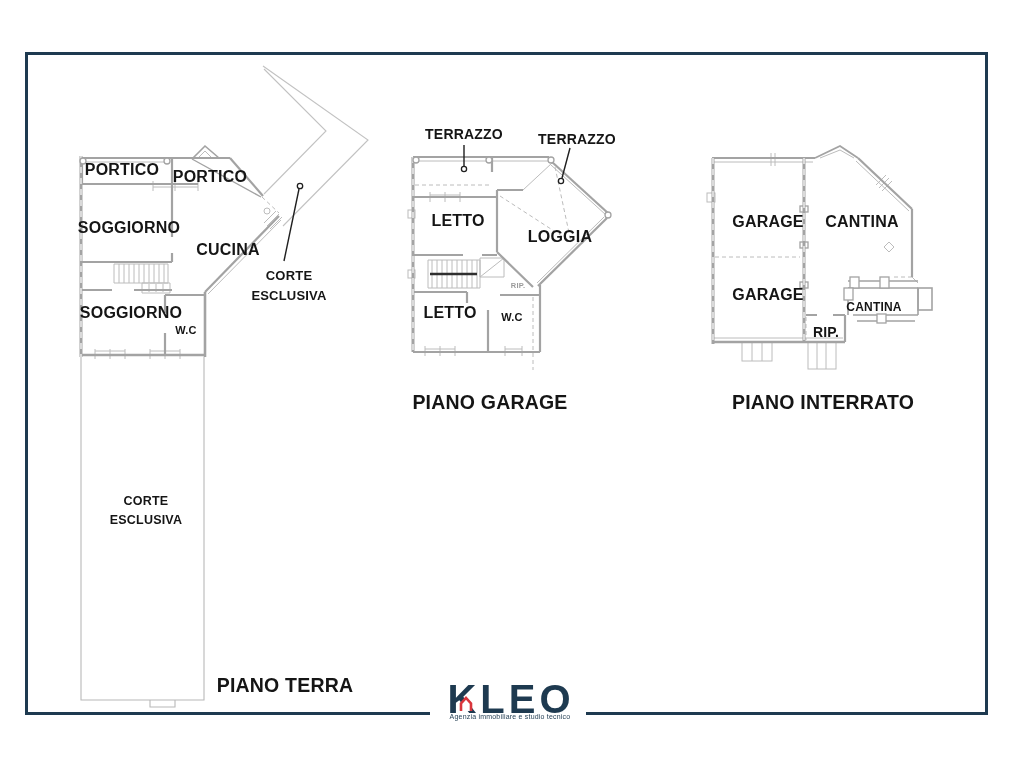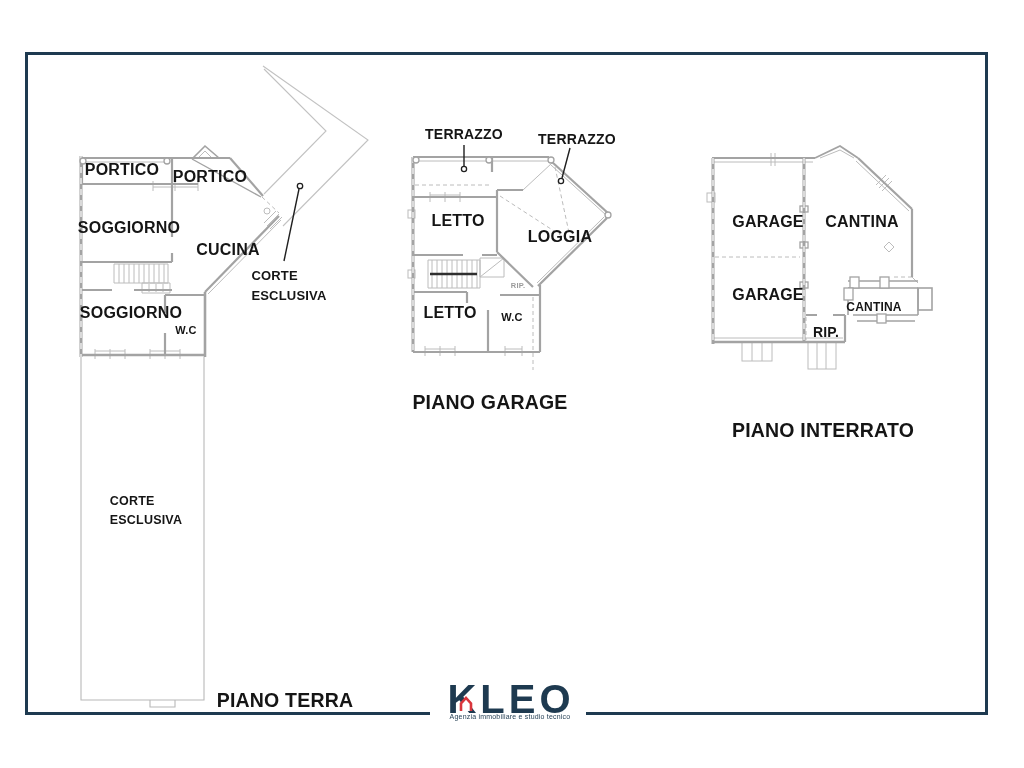--- a/index.html
+++ b/index.html
@@ -6,21 +6,21 @@
   #canvas{position:relative;width:1024px;height:768px;background:#fff;overflow:hidden;
           font-family:"Liberation Sans",sans-serif;}
   .frame{position:absolute;left:25px;top:52px;width:963px;height:663px;
          border:3px solid #1e3a50;box-sizing:border-box;}
   .frame-gap{position:absolute;left:430px;top:706px;width:156px;height:12px;background:#fff;}
   svg.plan{position:absolute;}
   .lbl{position:absolute;transform:translate(-50%,-50%);font-weight:700;color:#151515;
        font-size:16px;letter-spacing:.2px;white-space:nowrap;}
   .lbl-sm{font-size:11px;text-align:right;}
   .lbl-xs{font-size:14px;}
-  .two{text-align:left;line-height:1.5;font-size:13px;}
+  .two{text-align:center;line-height:1.5;font-size:13px;}
   .two span{display:block;}
   .title{font-size:19.5px;letter-spacing:.2px;}
   .tiny-gray{font-size:7.5px;color:#9a9a9a;font-weight:700;}
   .logo-name{position:absolute;left:446px;top:679px;width:130px;text-align:center;
              font-size:40px;font-weight:700;letter-spacing:4px;line-height:1;color:#1e3a50;}
   .logo-tag{position:absolute;left:436px;top:713px;width:148px;text-align:center;
             font-size:7px;letter-spacing:.2px;color:#1e3a50;}
   .logo-house{position:absolute;left:459px;top:696px;}
 </style>
 </head>
@@ -207,37 +207,37 @@
   <div class="lbl" style="left:131px;top:313px;">SOGGIORNO</div>
   <div class="lbl lbl-sm" style="left:186px;top:330px;">W.C</div>
   <div class="lbl two" style="left:289px;top:285px;">
     <span>CORTE</span>
     <span>ESCLUSIVA</span>
   </div>
   <div class="lbl two" style="left:146px;top:511px;font-size:12.5px;">
     <span>CORTE</span>
     <span>ESCLUSIVA</span>
   </div>
-  <div class="lbl title" style="left:285px;top:685px;margin-top:15px;">PIANO TERRA</div>
+  <div class="lbl title" style="left:285px;top:685px;">PIANO TERRA</div>
 
   <div class="lbl lbl-xs" style="left:464px;top:134px;">TERRAZZO</div>
   <div class="lbl lbl-xs" style="left:577px;top:139px;">TERRAZZO</div>
   <div class="lbl" style="left:458px;top:221px;">LETTO</div>
   <div class="lbl" style="left:532px;top:237px;margin-left:28px;">LOGGIA</div>
   <div class="lbl" style="left:450px;top:313px;">LETTO</div>
   <div class="lbl lbl-sm" style="left:512px;top:317px;">W.C</div>
   <div class="lbl tiny-gray" style="left:518px;top:285px;">RIP.</div>
   <div class="lbl title" style="left:490px;top:402px;">PIANO GARAGE</div>
 
   <div class="lbl" style="left:768px;top:222px;">GARAGE</div>
   <div class="lbl" style="left:862px;top:222px;">CANTINA</div>
   <div class="lbl" style="left:768px;top:295px;">GARAGE</div>
   <div class="lbl" style="left:874px;top:307px;font-size:12px;">CANTINA</div>
   <div class="lbl lbl-xs" style="left:826px;top:332px;">RIP.</div>
-  <div class="lbl title" style="left:823px;top:402px;margin-top:28px;">PIANO INTERRATO</div>
+  <div class="lbl title" style="left:823px;top:402px;">PIANO INTERRATO</div>
 
   <div class="logo-name">KLEO</div>
   <svg class="logo-house" width="14" height="16" viewBox="0 0 14 16">
     <path d="M2,15 V7.5 L7,2 L12,7.5 V15" stroke="#d9363c" stroke-width="2.6" fill="#ffffff"></path>
   </svg>
   <div class="logo-tag">Agenzia immobiliare e studio tecnico</div>
 
 </div>
 
 </body></html>

